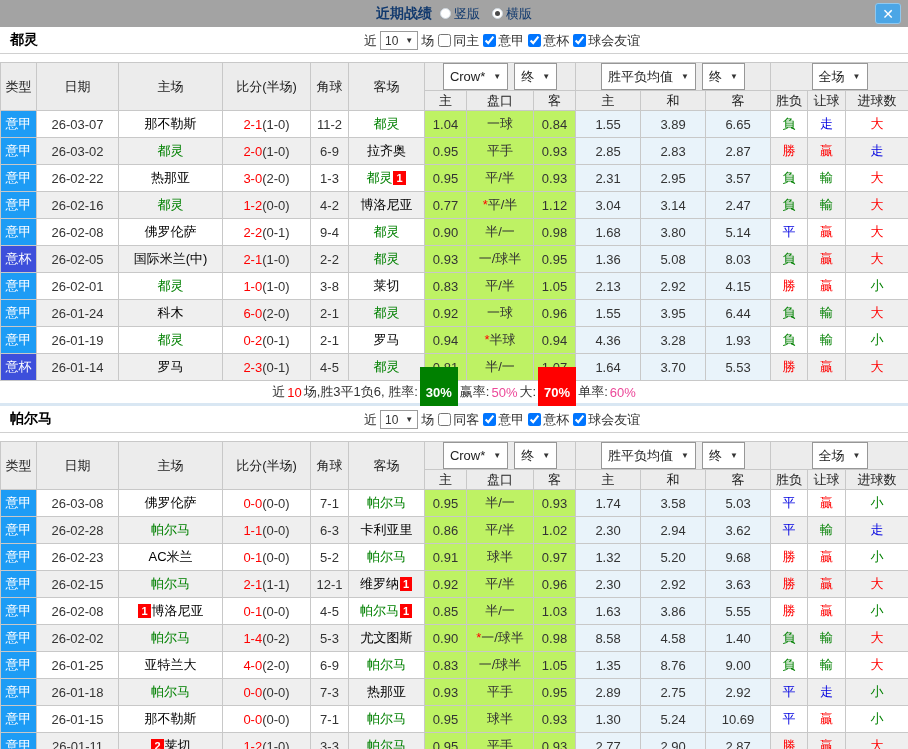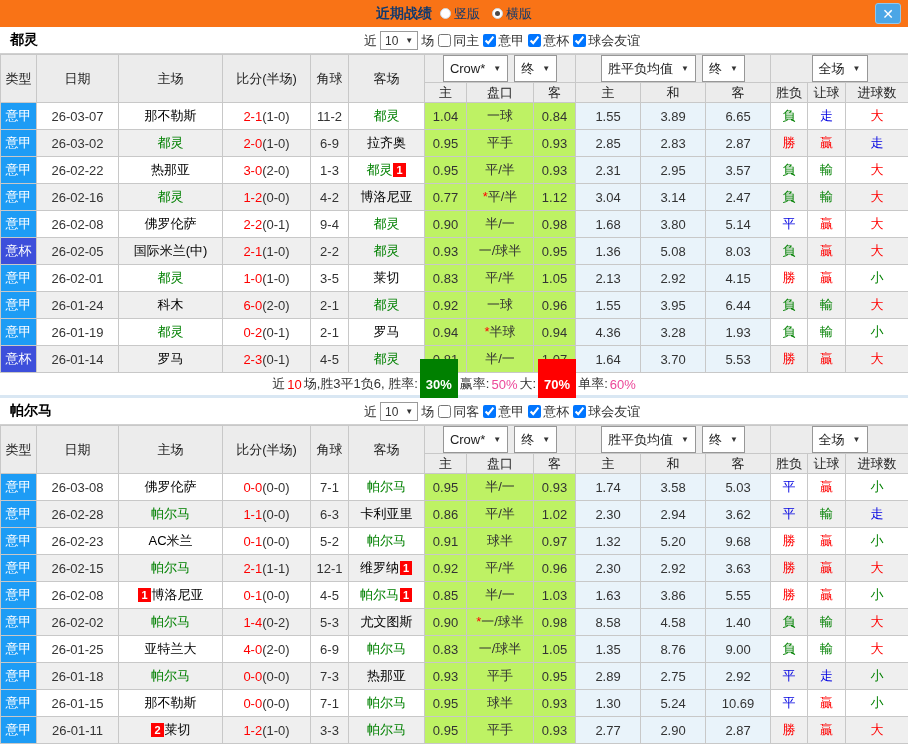--- a/index.html
+++ b/index.html
@@ -3,21 +3,21 @@
 <meta charset="utf-8">
 <style>
   * { box-sizing: border-box; }
   html,body { margin:0; padding:0; }
   body {
     width:908px; height:749px; overflow:hidden; background:#fff;
     font-family:"Liberation Sans","DejaVu Sans",sans-serif;
     font-size:13px; color:#333;
   }
   
-  .titlebar { height:27px; background:#f97316; position:relative;
+  .titlebar { height:27px; background:#a3a3a3; position:relative;
     display:flex; align-items:center; justify-content:center; gap:8px; }
   .titlebar .title { font-weight:bold; color:#123a6e; font-size:14px; }
   .radio-opt { display:inline-flex; align-items:center; gap:3px; color:#123a6e; cursor:pointer; font-size:13px; }
   .radio { width:11px; height:11px; border-radius:50%; background:#fff;
     border:1px solid #cfd8e0; display:inline-block; position:relative; }
   .radio.checked::after { content:''; position:absolute; inset:2px; background:#4a4a4a; border-radius:50%; }
   .close-btn { position:absolute; right:7px; top:3px; width:26px; height:21px;
     background:#4ba6e6; border:1px solid #8fc8ef; border-radius:3px; color:#fff;
     display:flex; align-items:center; justify-content:center; font-weight:bold;
     font-size:14px; cursor:pointer; line-height:1; }
@@ -27,21 +27,21 @@
   .team-name { font-weight:bold; font-size:14px; color:#000; }
   .filters { position:absolute; left:364px; top:0; height:27px;
     display:flex; align-items:center; gap:3px; color:#333; }
   .mini-select { display:inline-flex; align-items:center; gap:7px;
     border:1px solid #9a9a9a; background:#fff; height:19px; padding:0 4px;
     font-size:12px; cursor:pointer; }
   .caret { font-size:8px; color:#333; }
   .filters label { display:inline-flex; align-items:center; gap:1px; cursor:pointer; }
   .filters input[type=checkbox] { width:13px; height:13px; margin:0 1px; }
   
-  table { border-collapse:collapse; table-layout:fixed; width:908px; }
+  table { border-collapse:collapse; table-layout:fixed; width:908px;margin-top:8px; }
   th,td { border:1px solid #c8c8c8; text-align:center; padding:0;
     overflow:hidden; white-space:nowrap; }
   thead th { background:#ececec; font-weight:normal; color:#222; font-size:13px; }
   .hrow1 th { height:24px; }
   .hrow2 th { height:20px; }
   .ctrl-th { background:#ececec; }
   .dd { display:inline-flex; align-items:center; gap:8px; border:1px solid #979797;
     background:#fff; height:27px; padding:0 6px; margin:0 3px; font-size:13px;
     cursor:pointer; vertical-align:middle; }
   tbody td { height:27px; font-size:13px; background:#fff; }
@@ -273,21 +273,21 @@
             <td class="lblue">8.03</td>
             <td class="plain c-g">負</td>
             <td class="plain c-r">贏</td>
             <td class="plain c-r">大</td>
           </tr>
           <tr class="r-odd">
             <td class="league-jia">意甲</td>
             <td class="plain">26-02-01</td>
             <td class="plain"><span class="team">都灵</span></td>
             <td class="plain"><span class="ft">1-0</span><span class="ht">(1-0)</span></td>
-            <td class="plain">3-5</td>
+            <td class="plain">3-8</td>
             <td class="plain"><span class="opp">莱切</span></td>
             <td class="cream">0.83</td>
             <td class="cream"><span>平/半</span></td>
             <td class="cream">1.05</td>
             <td class="lblue">2.13</td>
             <td class="lblue">2.92</td>
             <td class="lblue">4.15</td>
             <td class="plain c-r">勝</td>
             <td class="plain c-r">贏</td>
             <td class="plain c-g">小</td>

